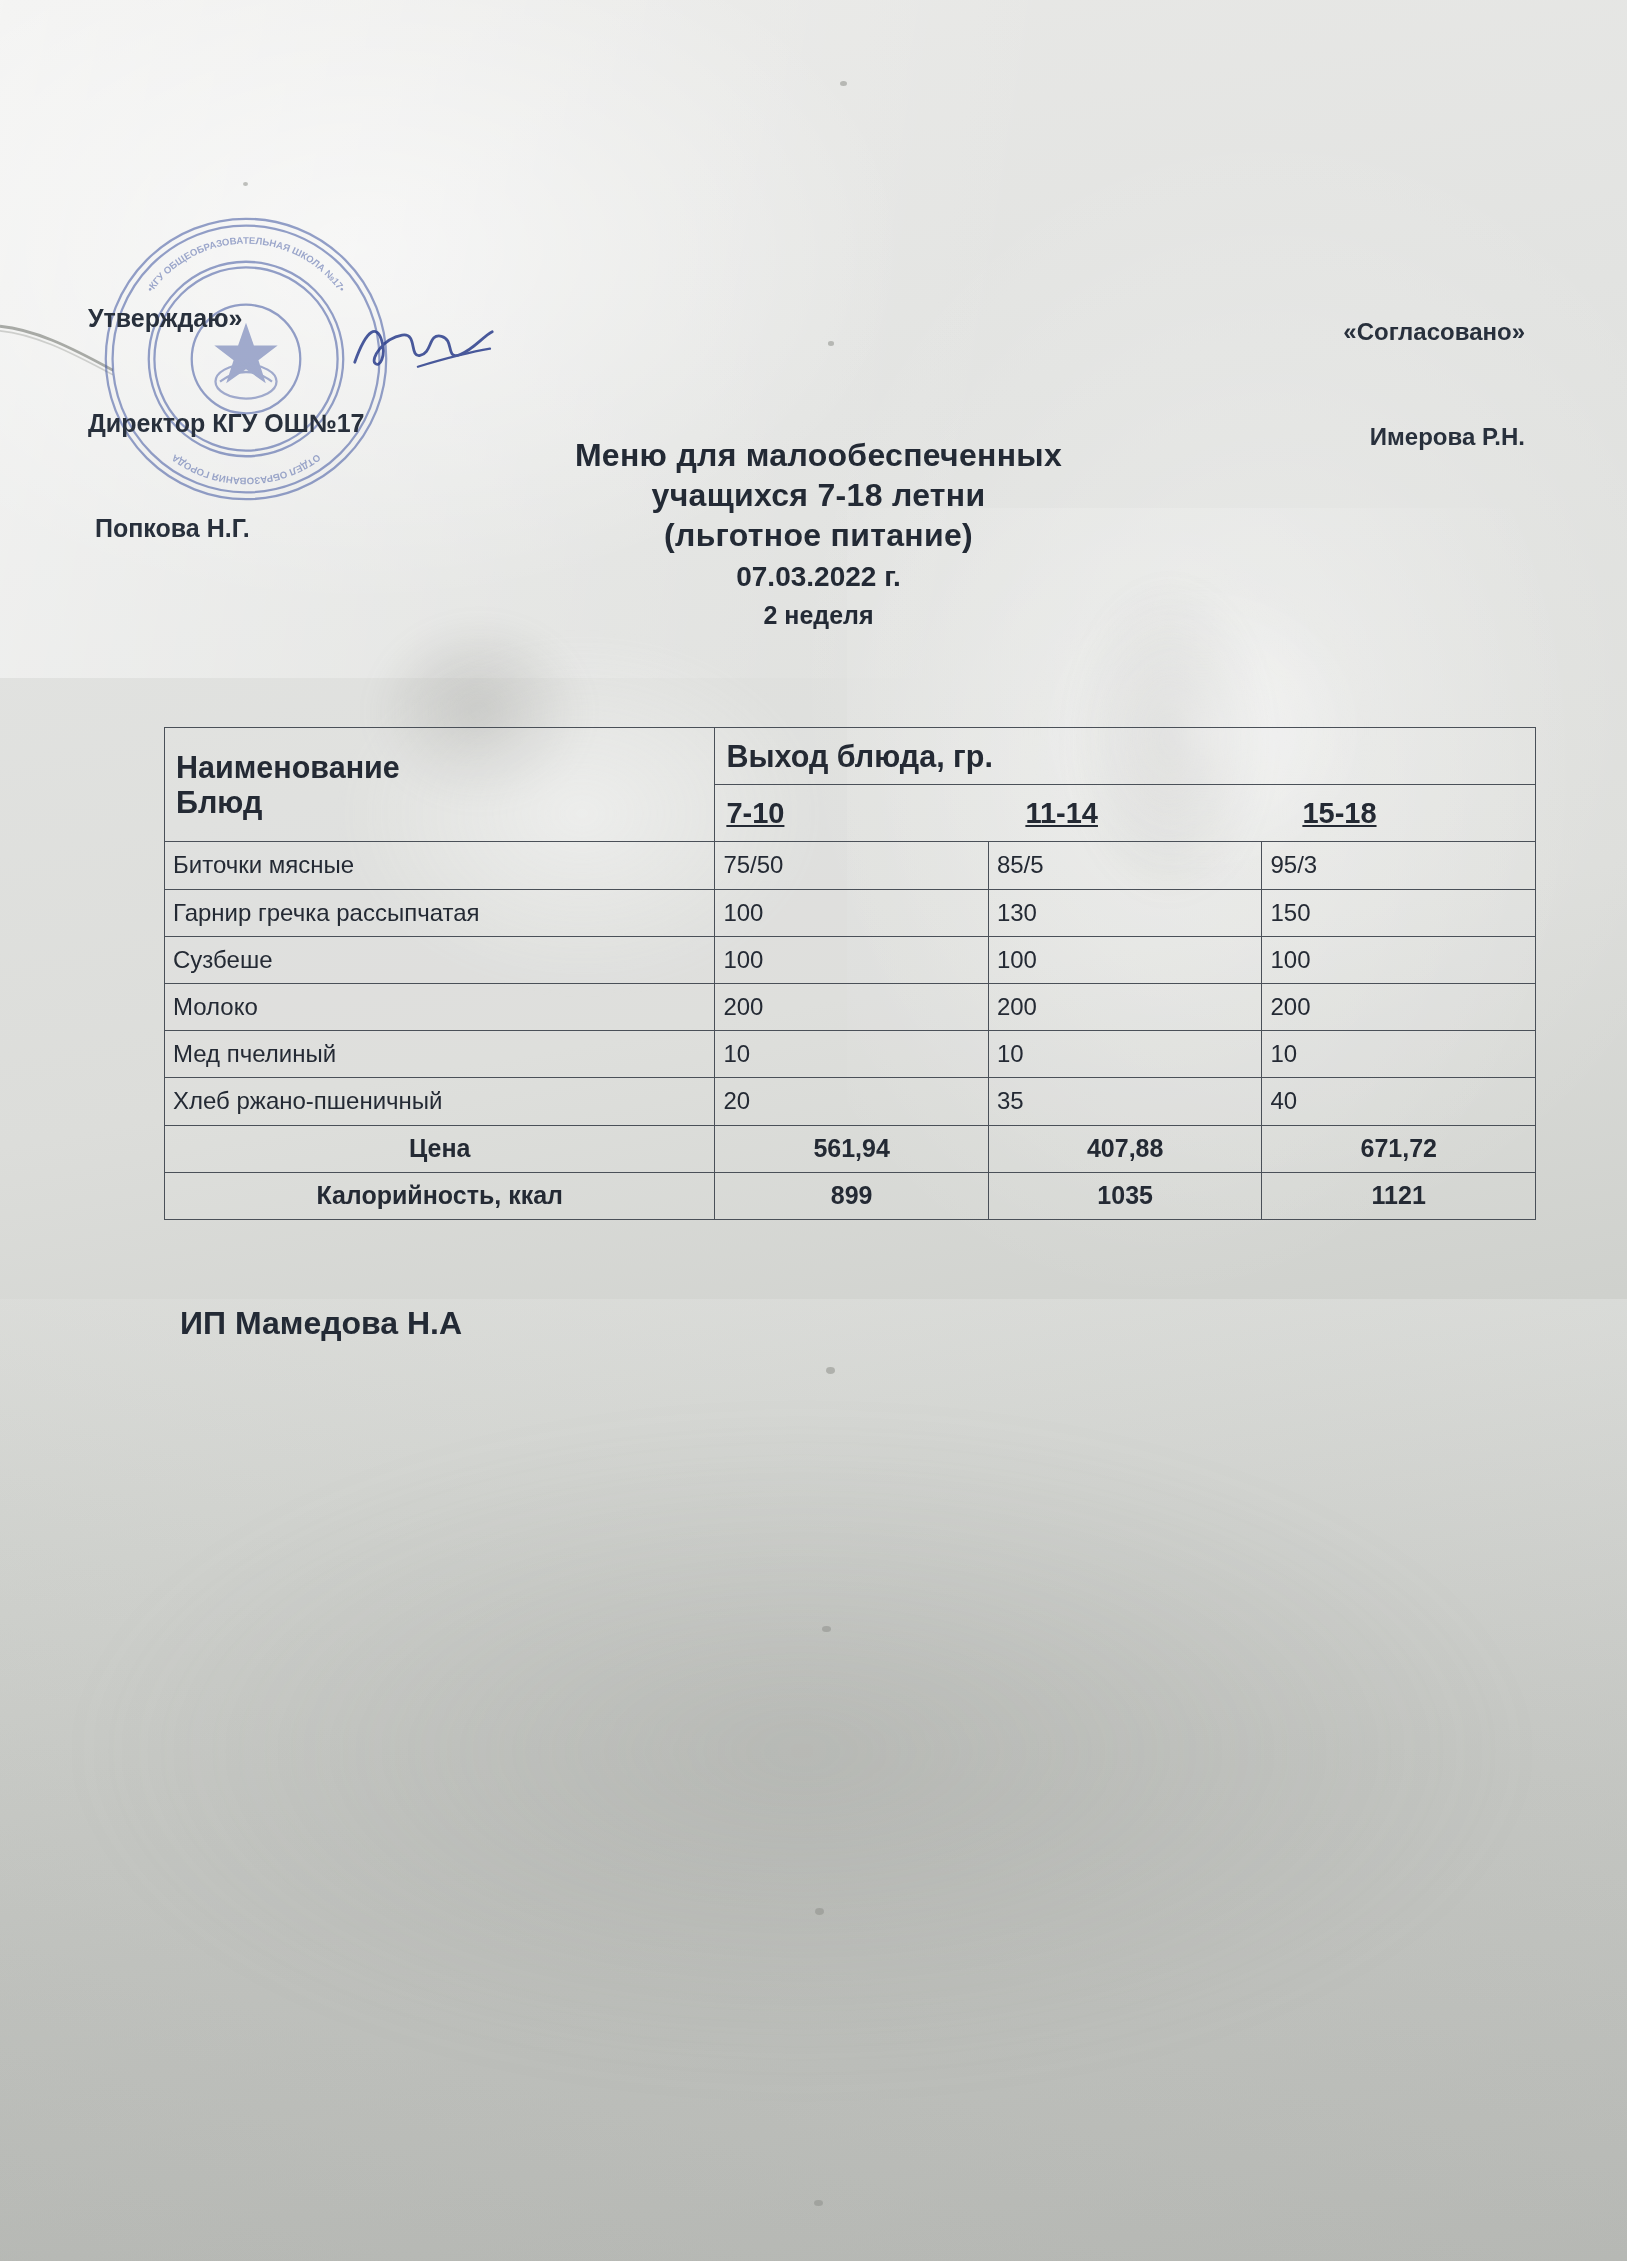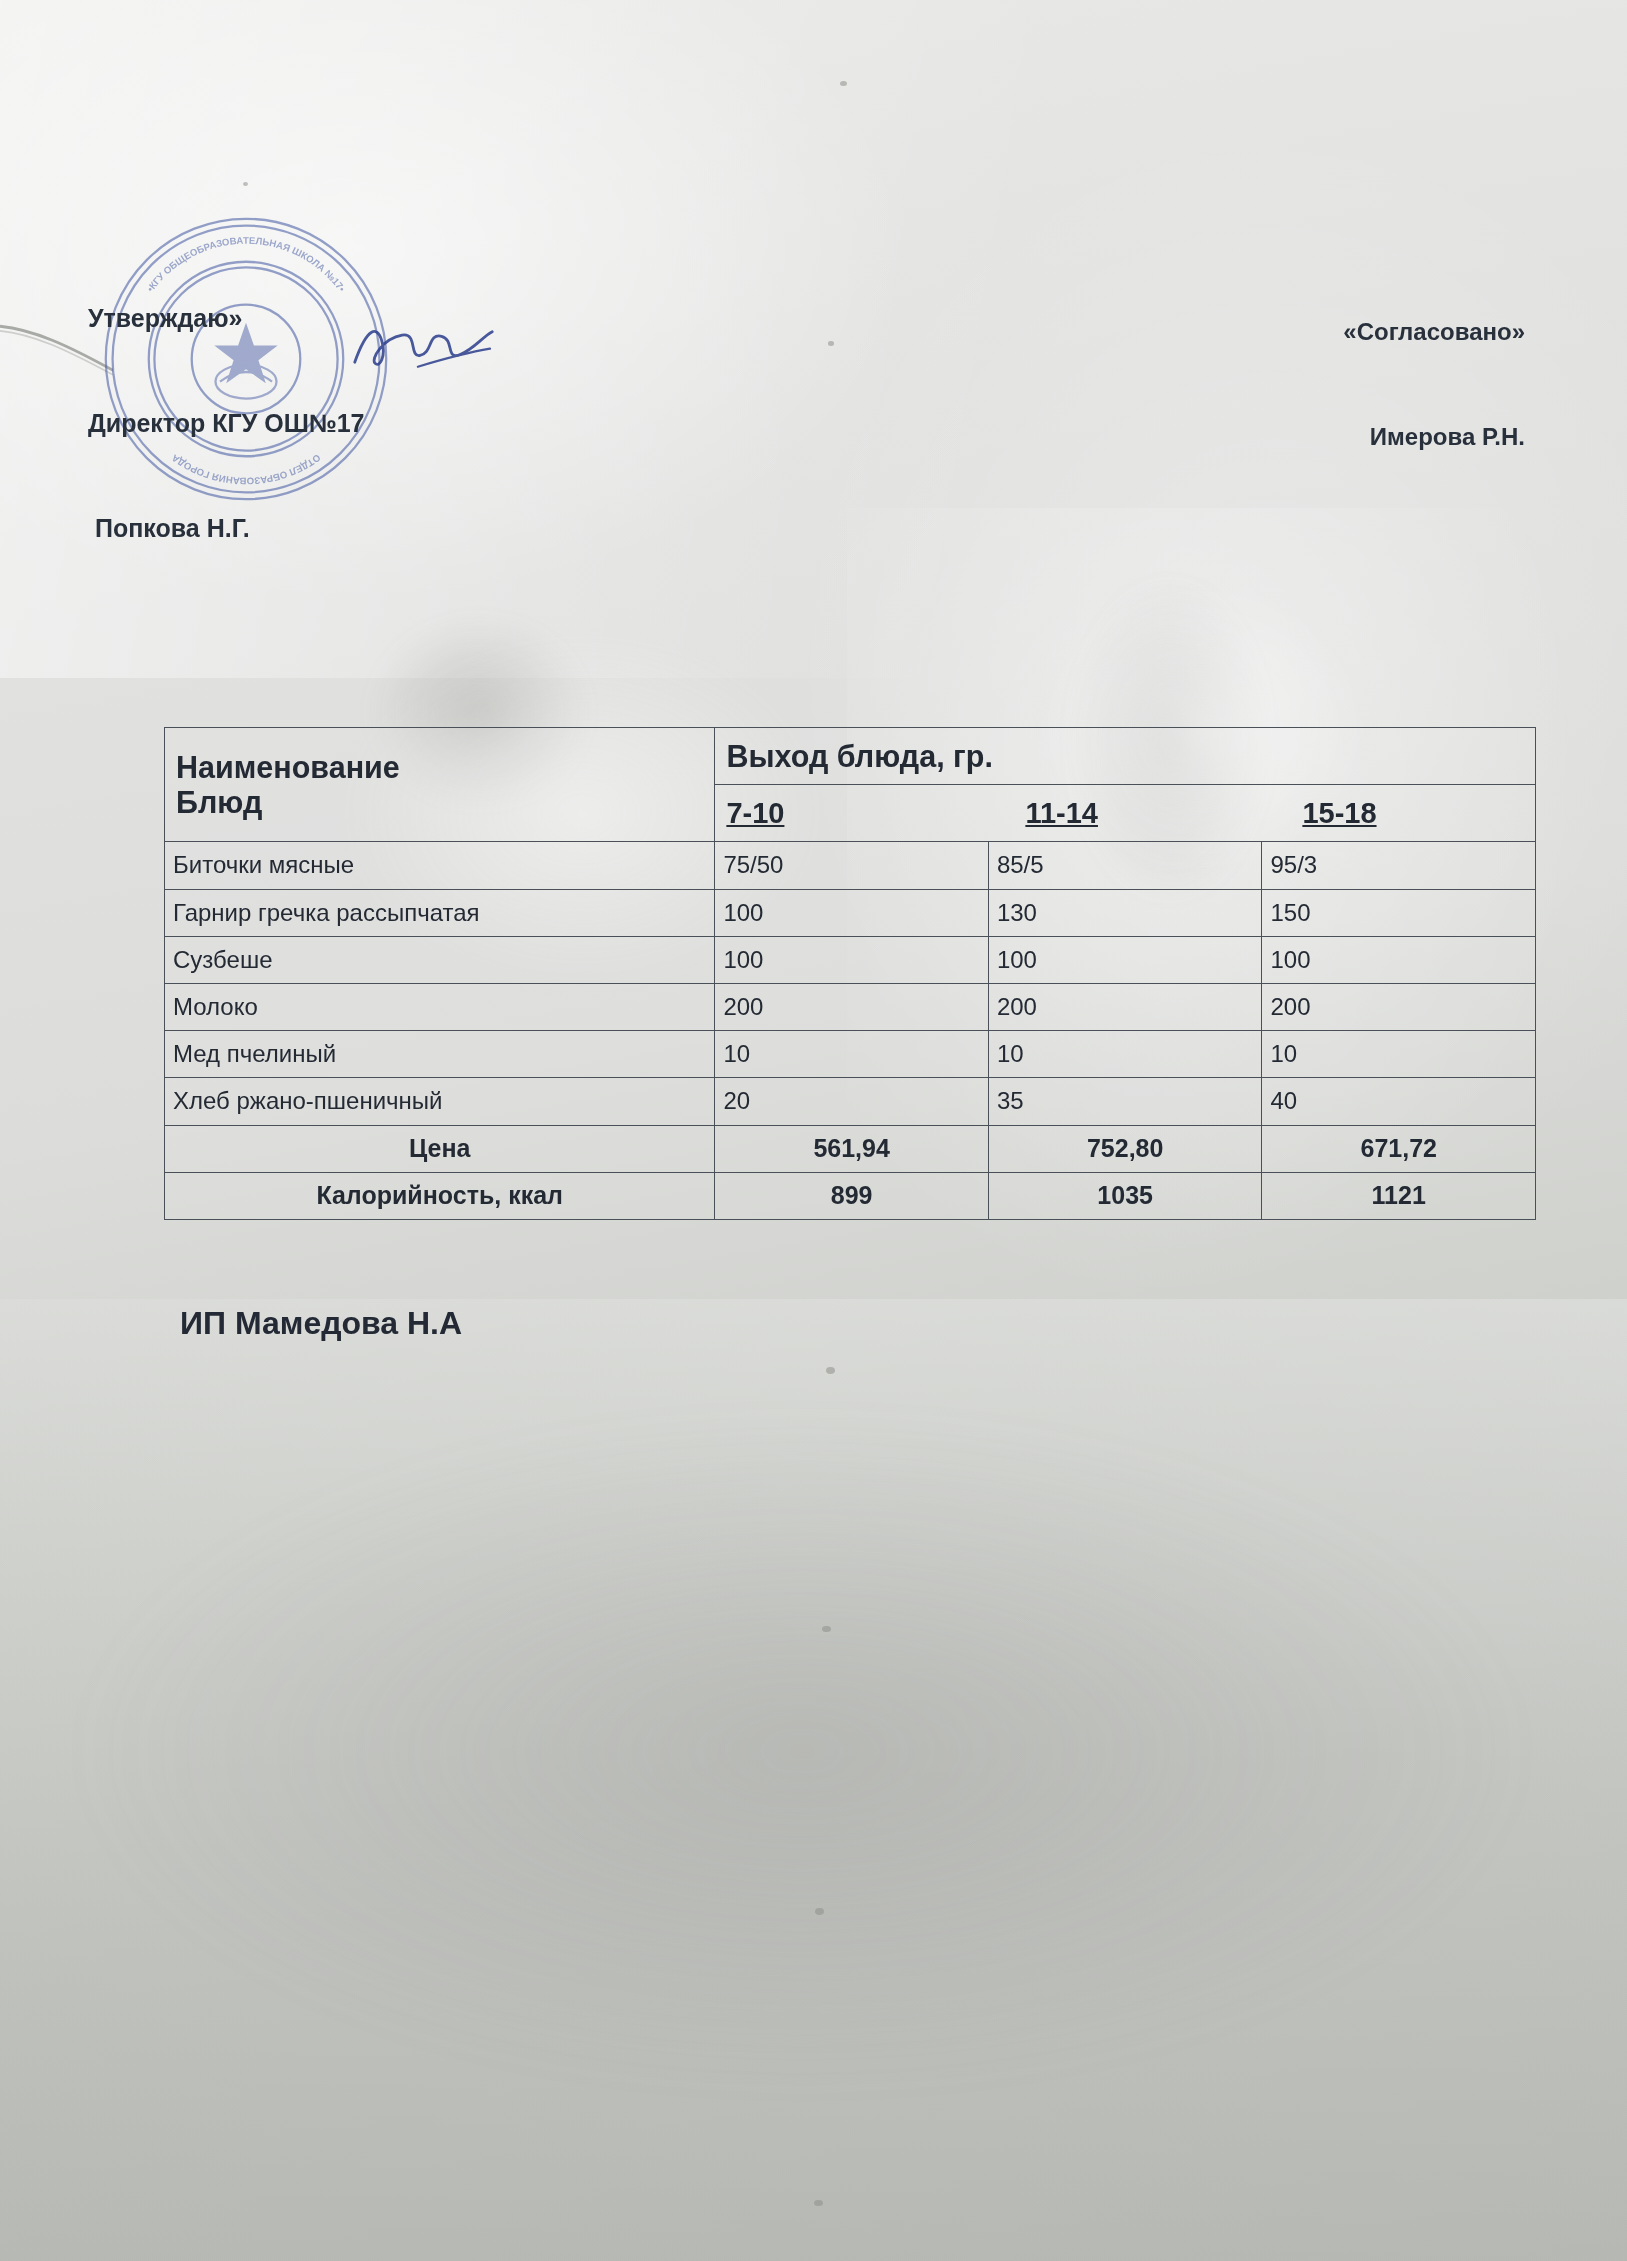--- a/index.html
+++ b/index.html
@@ -275,20 +275,27 @@
     <div>Утверждаю»</div>
     <div>Директор КГУ ОШ№17</div>
     <div> Попкова Н.Г.</div>
   </div>
 
   <div class="doc-text hdr-right">
     <div>«Согласовано»</div>
     <div>Имерова Р.Н.</div>
   </div>
 
+  <div class="title-block">
+    <div class="t1">Меню для малообеспеченных</div>
+    <div class="t1">учащихся 7-18 летни</div>
+    <div class="t1">(льготное питание)</div>
+    <div class="t2">07.03.2022 г.</div>
+    <div class="t3">2 неделя</div>
+  </div>
 
   <table class="menu-table">
     <thead>
       <tr>
         <td class="head-cell" rowspan="2">
           <div>Наименование</div>
           <div>Блюд</div>
         </td>
         <td class="head-cell" colspan="3">Выход блюда, гр.</td>
       </tr>
@@ -335,21 +342,21 @@
         </tr>
         <tr>
           <td class="name-col">Хлеб ржано-пшеничный</td>
           <td class="val-col">20</td>
           <td class="val-col">35</td>
           <td class="val-col">40</td>
         </tr>
         <tr class="total-row">
           <td class="name-col">Цена</td>
           <td class="val-col">561,94</td>
-          <td class="val-col">752,80</td>
+          <td class="val-col">407,88</td>
           <td class="val-col">671,72</td>
         </tr>
         <tr class="total-row">
           <td class="name-col">Калорийность, ккал</td>
           <td class="val-col">899</td>
           <td class="val-col">1035</td>
           <td class="val-col">1121</td>
         </tr>
       </tbody>
   </table>

